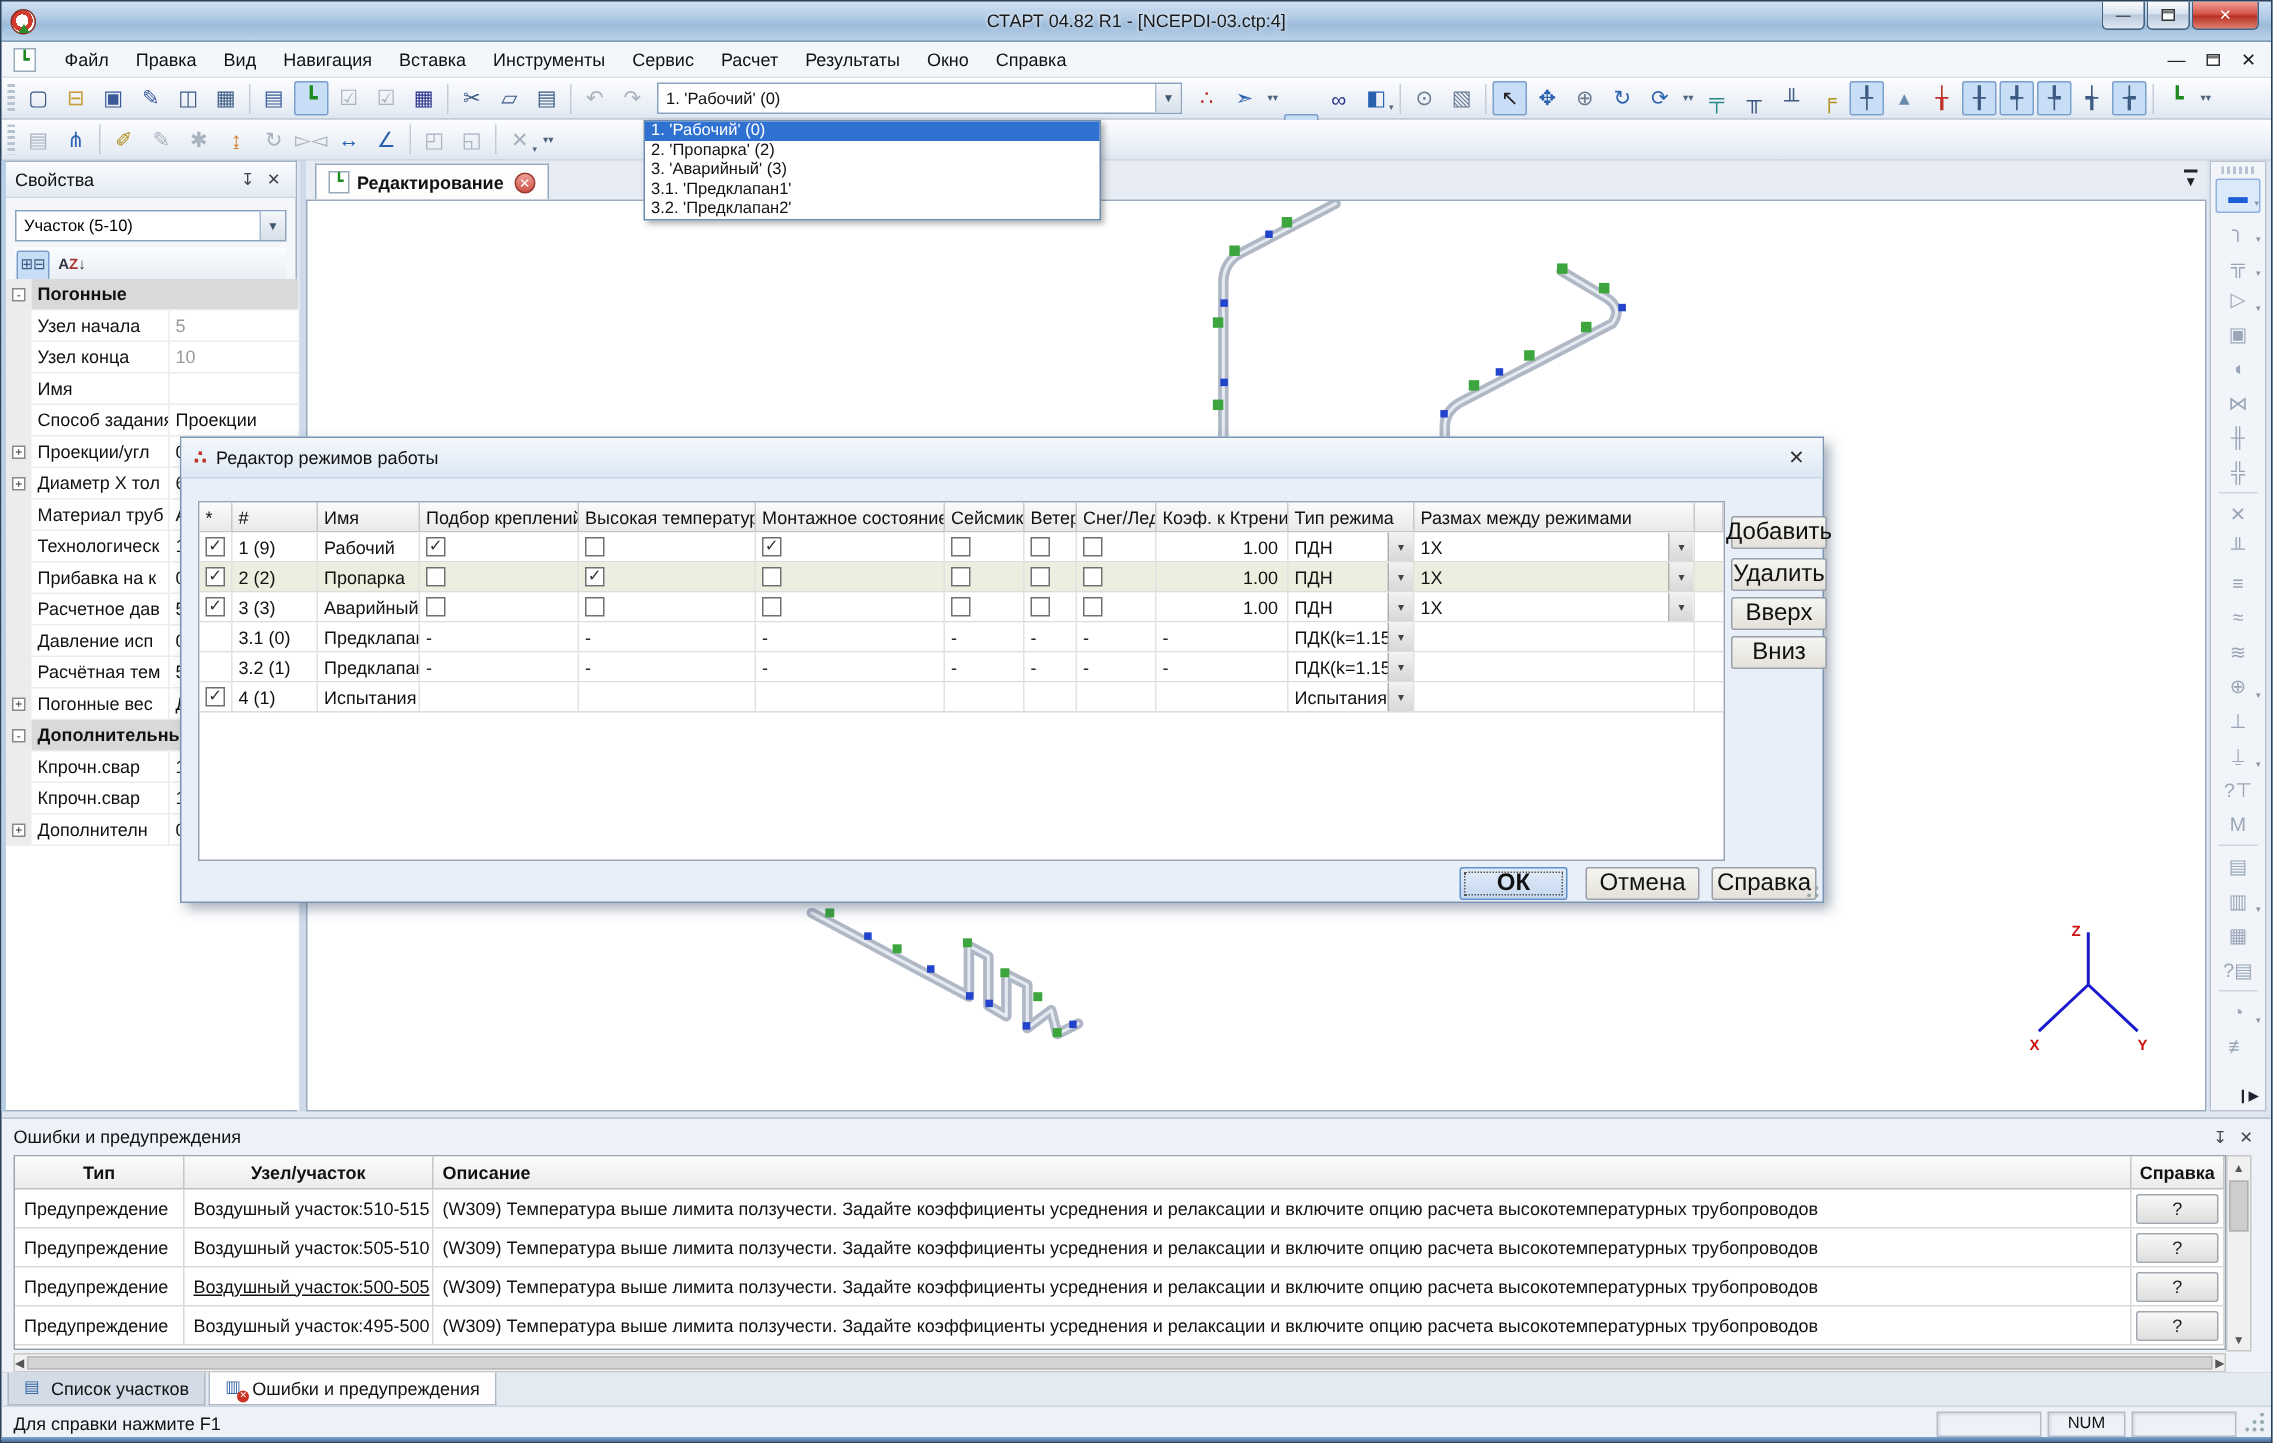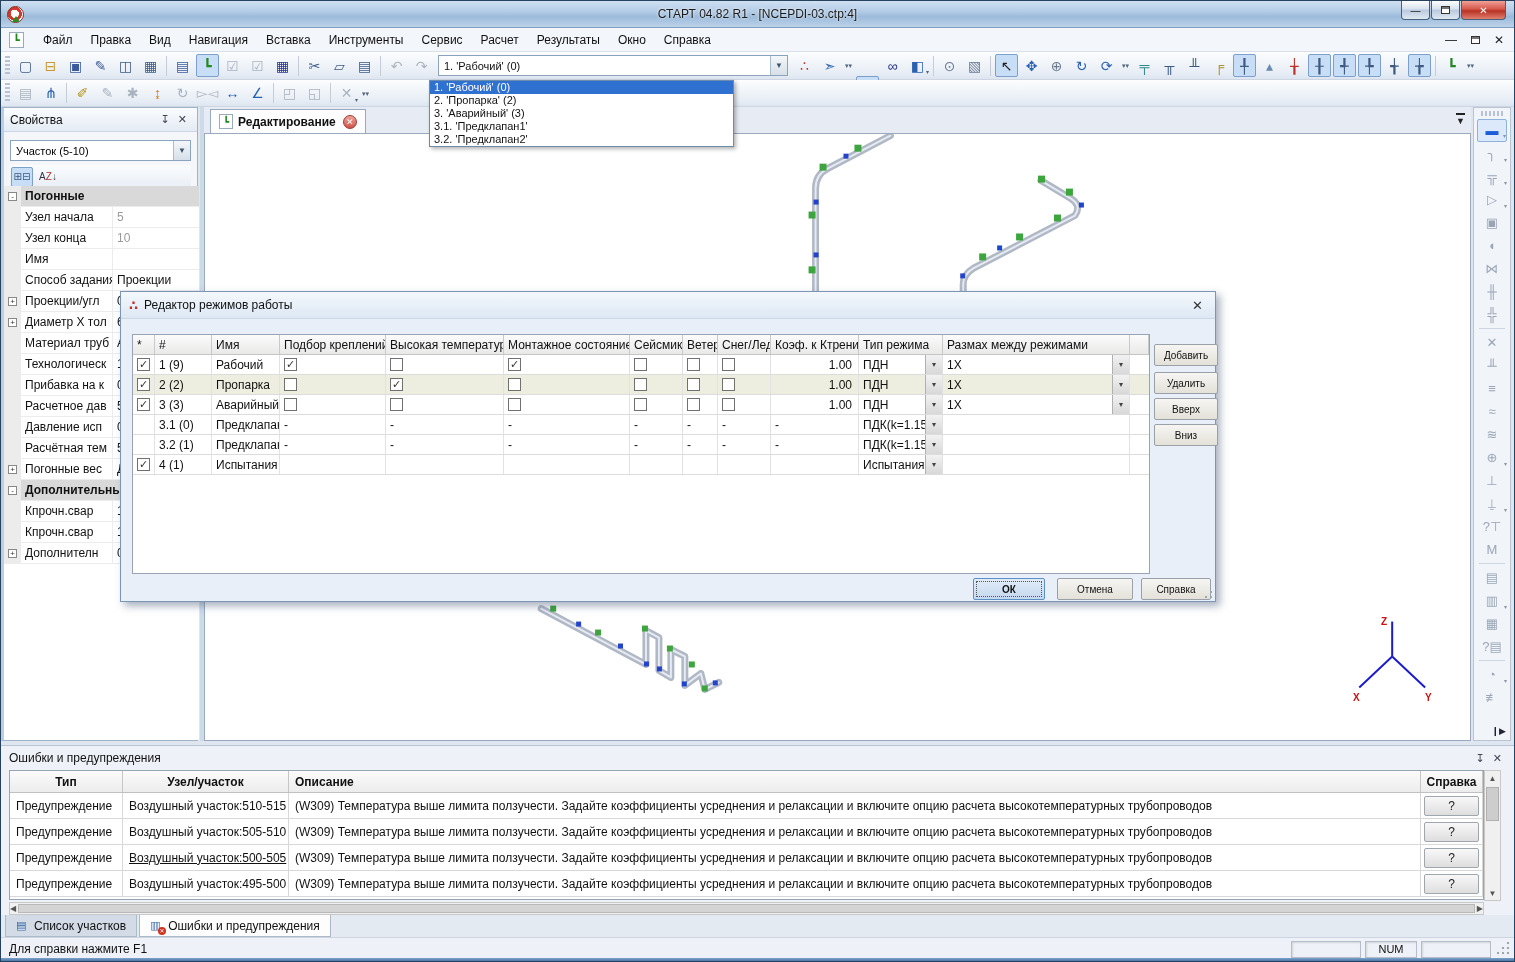--- a/index.html
+++ b/index.html
@@ -65,21 +65,21 @@
     border:1px solid #9fb2c8;border-left:3px solid #b9cfe6;}
   .props-head{height:24px;display:flex;align-items:center;font-size:12px;color:#111;
     background:linear-gradient(#fafcfe,#e4ebf4);border-bottom:1px solid #cdd6e2;padding:0 6px;}
   .props-head .sp{flex:1;}
   .mini-ic{font-size:11px;color:#445;padding:0 4px;}
   .props-combo{margin:8px 6px 4px 6px;height:21px;background:#fff;border:1px solid #8aa4c0;
     display:flex;align-items:center;font-size:11px;}
   .props-tb{height:24px;margin:2px 6px;display:flex;align-items:center;gap:2px;
     background:linear-gradient(#fafcfe,#e9eef5);border-bottom:1px solid #d5dde6;}
   .props-tb .tb-btn{width:22px;height:20px;font-size:11px;}
-  .az{font-size:10px;font-weight:normal;color:#333;}
+  .az{font-size:10px;font-weight:bold;color:#333;}
   .az .a{color:#334;} .az .z{color:#a33;}
   #prop-grid{position:absolute;left:0;top:78px;width:195px;bottom:0;background:#fff;overflow:hidden;}
   .pg-row{height:21px;display:flex;border-bottom:1px solid #ececec;font-size:12px;align-items:stretch;}
   .pg-gutter{width:17px;background:#ececec;display:flex;align-items:center;justify-content:center;}
   .pg-exp{width:9px;height:9px;border:1px solid #888;background:#fff;font-size:8px;line-height:7px;
     text-align:center;color:#333;}
   .pg-cat{flex:1;background:#d9d9d9;font-weight:bold;color:#111;display:flex;align-items:center;
     padding-left:4px;overflow:hidden;white-space:nowrap;}
   .pg-label{width:92px;border-right:1px solid #ececec;display:flex;align-items:center;
     padding-left:4px;overflow:hidden;white-space:nowrap;color:#111;}
@@ -177,21 +177,21 @@
   .dt-row{display:flex;height:20px;border-bottom:1px solid #dcdcdc;font-size:12px;color:#111;background:#fff;}
   .dt-row.shaded{background:#eeeee0;}
   .dt-cell{display:flex;align-items:center;padding-left:4px;border-right:1px solid #e2e2e2;
     overflow:hidden;white-space:nowrap;position:relative;}
   .chk{width:13px;height:13px;border:1px solid #707070;background:#fff;font-size:11px;line-height:11px;
     text-align:center;color:#333;}
   .cell-combo{position:absolute;right:0;top:0;width:17px;height:19px;
     background:linear-gradient(#f2f2f2,#d8d8d8);border-left:1px solid #b0b0b0;
     display:flex;align-items:center;justify-content:center;font-size:8px;color:#444;}
   .dlg-btn{position:absolute;width:64px;height:22px;background:linear-gradient(#f6f5f2,#e3e1d8);
-    border:1px solid #9aa0a8;border-radius:2px;font-size:10px;color:#111;
+    border:1px solid #9aa0a8;border-radius:2px;font-size:16px;color:#111;
     display:flex;align-items:center;justify-content:center;}
   .dlg-btn.ok{background:linear-gradient(#e2ecf8,#c4d8f0);border-color:#5c90c8;outline:1px dotted #555;
     outline-offset:-4px;font-weight:bold;width:72px;}
   .dlg-grip{position:absolute;right:2px;bottom:2px;width:12px;height:12px;
     background:
       radial-gradient(circle at 10px 10px,#9aa 1px,transparent 1.5px),
       radial-gradient(circle at 10px 5px,#9aa 1px,transparent 1.5px),
       radial-gradient(circle at 5px 10px,#9aa 1px,transparent 1.5px);}
 </style>
 </head>

